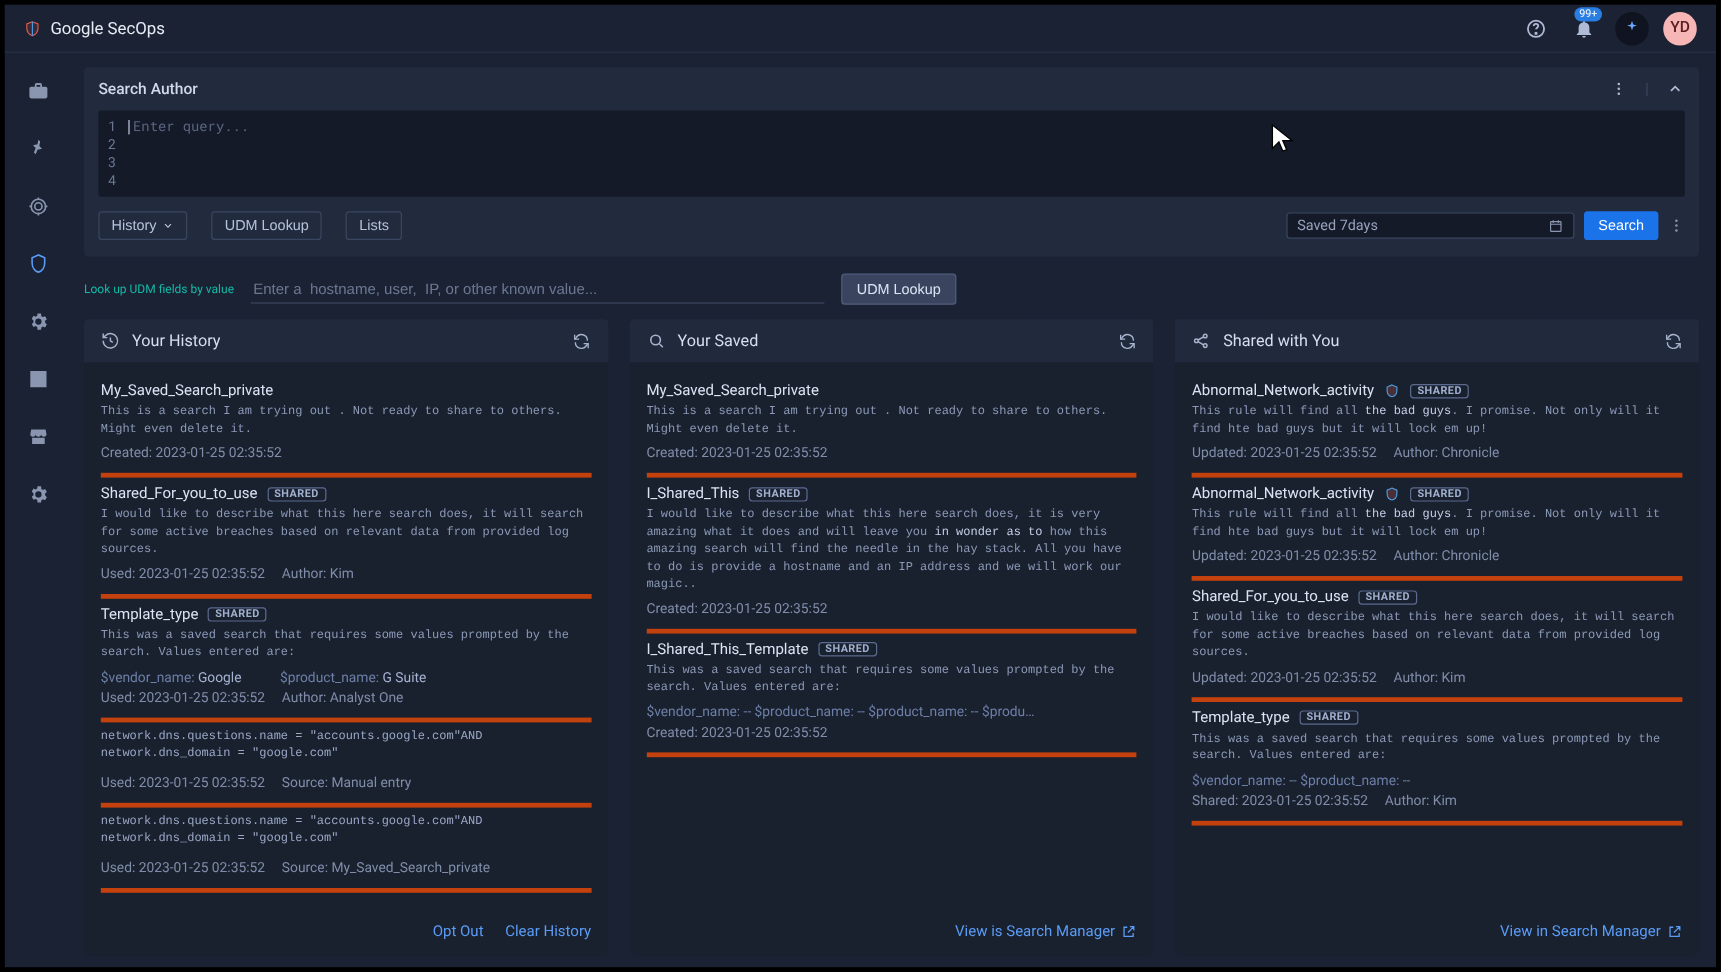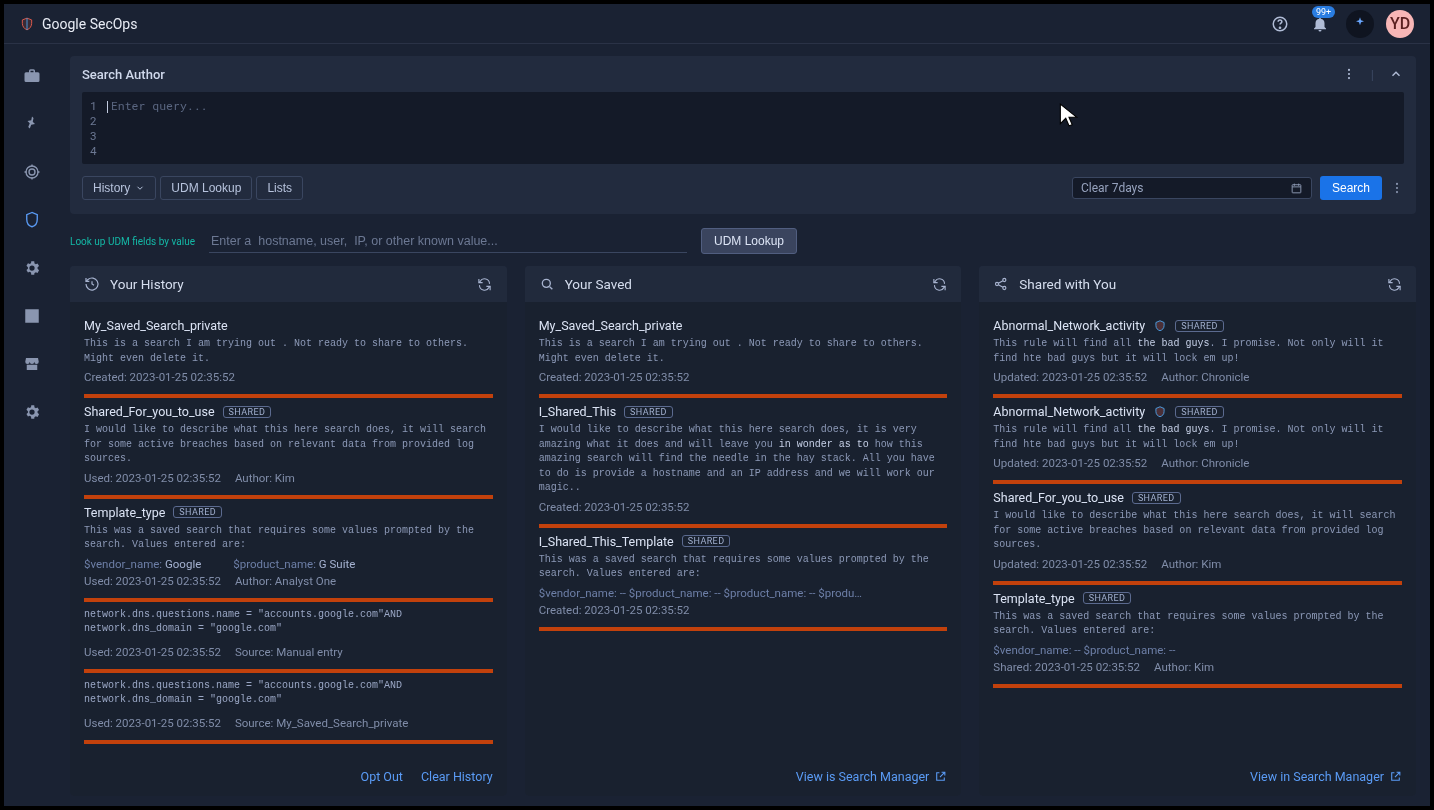--- a/index.html
+++ b/index.html
@@ -30,21 +30,21 @@
     padding:0 16px;
     justify-content:space-between;
   }
   .brand { display:flex; align-items:center; gap:8px; color:#e8ecf5; font-size:14px;}
   .brand-shield { width:14px; height:16px; }
   .top-right { display:flex; align-items:center; gap:12px; }
   .iconbtn { width:28px; height:28px; display:flex; align-items:center; justify-content:center; color:#b0bcd6; cursor:pointer;}
   .bell-wrap { position:relative; }
   .bell-badge { position:absolute; top:-4px; left:6px; background:#2a7de1; color:#fff; font-size:9px; padding:1px 4px; border-radius:8px; line-height:10px;}
   .dark-circle { width:28px;height:28px;border-radius:50%;background:#0f1420;display:flex;align-items:center;justify-content:center; }
-  .avatar { width:28px; height:28px; border-radius:50%; background:#f7b6b6; color:#5a2020; display:flex; align-items:center; justify-content:center; font-size:16px; font-weight:500;}
+  .avatar { width:28px; height:28px; border-radius:50%; background:#f7b6b6; color:#5a2020; display:flex; align-items:center; justify-content:center; font-size:13px; font-weight:500;}
   
   
   .body-row { flex:1; display:flex; overflow:hidden;}
   .side-rail {
     width:56px;
     background:#1a2233;
     border-right:0px solid #2a3246;
     display:flex;
     flex-direction:column;
     align-items:center;
@@ -72,21 +72,21 @@
     min-height:56px;
   }
   .gutter { color:#6c7893; text-align:right; padding-right:10px; user-select:none;}
   .gutter div { line-height:15px; }
   .editor-content { flex:1; }
   .editor-content .line1 { line-height:15px; }
   .editor-content .cursor { display:inline-block; width:1px; height:12px; background:#c3cce0; vertical-align:middle; margin-right:3px;}
   .placeholder-q { color:#5a6680; }
   
   .toolbar-row { display:flex; align-items:center; justify-content:space-between; }
-  .toolbar-left { display:flex; gap:4px;justify-content:flex-end; }
+  .toolbar-left { display:flex; gap:20px;justify-content:flex-end; }
   .btn-outline {
     border:1px solid #3a4660;
     background:transparent;
     color:#b7c3dd;
     padding:4px 10px;
     font-size:12px;
     border-radius:3px;
     cursor:pointer;
     display:flex; align-items:center; gap:5px;
   }
@@ -145,20 +145,21 @@
   .entry { padding:6px 0 10px 0; border-bottom:4px solid #c2410c;}
   .entry-title-row { display:flex; align-items:center; gap:8px; flex-wrap:wrap; margin-bottom:4px;}
   .entry-title { color:#dbe3f4; font-size:12.5px; }
   .shared-tag {
     border:1px solid #5b6a8f;
     color:#a2b0cf;
     font-size:9px;
     padding:0 5px;
     border-radius:3px;
     letter-spacing:0.4px;
+    font-weight:bold;
   }
   .mini-logo { width:14px; height:14px; display:inline-block; }
   .entry-desc { color:#8c99b7; font-size:10px; line-height:1.45; margin-bottom:4px;font-family:Liberation Mono, monospace;}
   .entry-desc .hl { color:#c5cfe6; }
   .entry-meta { color:#808da9; font-size:11.5px; display:flex; gap:14px; flex-wrap:wrap;}
   .params { color:#6d7fa7; font-size:11.5px; margin-bottom:3px; display:flex; gap:32px; flex-wrap:wrap;}
   .params .val { color:#a5b2d1; }
   
   .card-foot {
     background:#19212f;
@@ -298,21 +299,21 @@
               <span>History</span>
               <svg width="10" height="10" viewBox="0 0 24 24" fill="none" stroke="currentColor" stroke-width="2.4">
                   <path d="M6 9l6 6 6-6"></path>
                 </svg>
             </button>
             <button class="btn-outline">UDM  Lookup</button>
             <button class="btn-outline">Lists</button>
           </div>
           <div class="toolbar-right">
             <div class="daterange">
-              <span>Clear 7days</span>
+              <span>Saved 7days</span>
               <svg width="13" height="13" viewBox="0 0 24 24" fill="none" stroke="#8a96b0" stroke-width="1.8">
                   <rect x="4" y="5" width="16" height="15" rx="1"></rect>
                   <path d="M4 9h16M8 3v4M16 3v4"></path>
                 </svg>
             </div>
             <button class="btn-primary">Search</button>
             <span class="iconbtn" style="width:14px">
               <svg width="14" height="14" viewBox="0 0 24 24" fill="#8a96b0">
                   <circle cx="12" cy="5" r="1.8"></circle>
                   <circle cx="12" cy="12" r="1.8"></circle>

